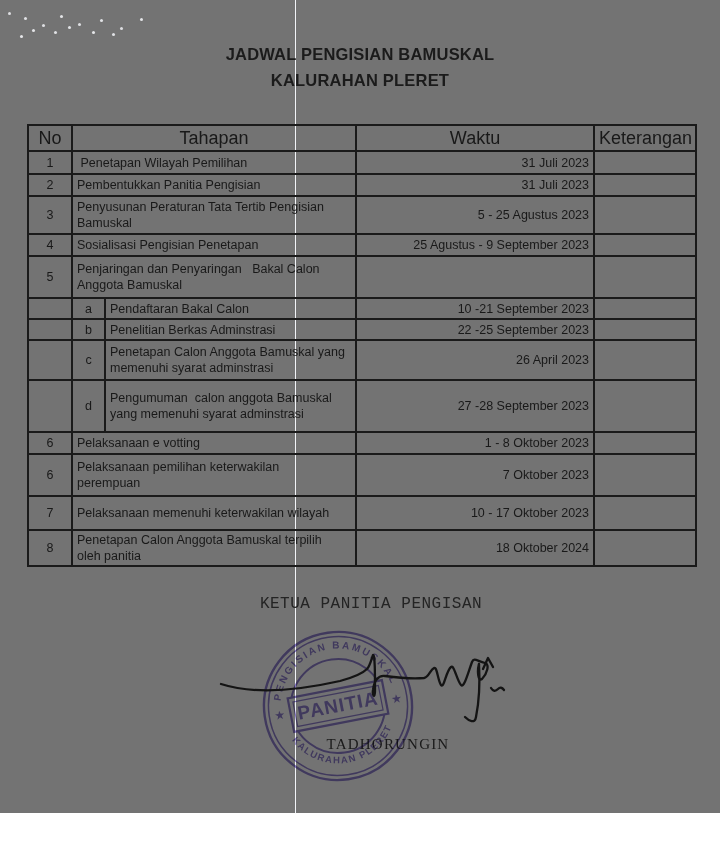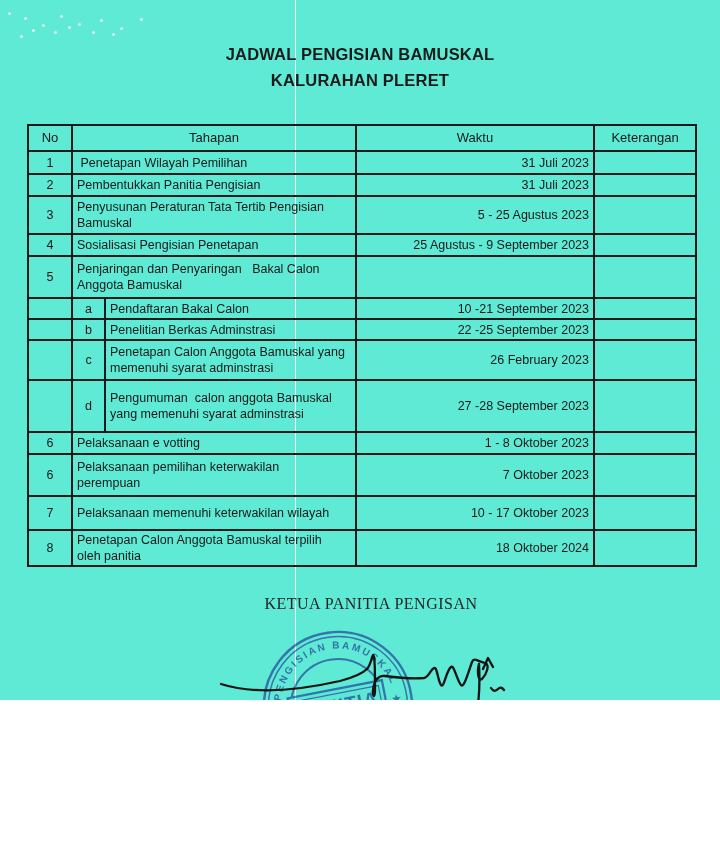--- a/index.html
+++ b/index.html
@@ -1,18 +1,18 @@
 <!DOCTYPE html>
 <html style="--stamp: #7b68c6;"><head>
 <meta charset="utf-8">
 <style>
   html,body{margin:0;padding:0;background:#ffffff;}
   .page{
-    position:relative;width:720px;height:700px;margin:0 auto;
-    background:#5eead4;overflow:hidden;
+    position:relative;width:720px;height:813px;margin:0 auto;
+    background:#737373;overflow:hidden;
     font-family:"Liberation Sans", sans-serif;color:#1c1c1c;
   }
   
   .noise{position:absolute;left:8px;top:12px;width:3px;height:3px;border-radius:50%;
     background:#e9eaee;opacity:.9;
     box-shadow:16px 5px 0 #edeef2,34px 12px 0 #e9eaee,52px 3px 0 #f0f1f4,
     70px 11px 0 #eaebef,92px 7px 0 #eef0f3,112px 15px 0 #e8e9ed,132px 6px 0 #f1f2f5,
     24px 17px 0 #f0f1f4,46px 19px 0 #ecedf1,84px 19px 0 #f2f3f6,104px 21px 0 #eceef2,
     12px 23px 0 #f3f4f7,60px 14px 0 #eef0f3;}
   .vline{position:absolute;left:295px;top:0;width:1px;height:855px;background:#f1f3f7;}
@@ -27,30 +27,30 @@
   table.sched{
     position:absolute;left:27px;top:124px;width:668px;
     border-collapse:collapse;table-layout:fixed;
   }
   table.sched th, table.sched td{
     border:2px solid #1a1a1a;
     font-size:12.5px;line-height:16px;color:#191919;
     padding:1px 4px;overflow:hidden;vertical-align:middle;
     font-weight:normal;
   }
-  table.sched th{height:22px;text-align:center;font-size:13px;}
+  table.sched th{height:22px;text-align:center;font-size:18px;}
   td.c-no,td.c-letter{text-align:center;}
   td.c-tahapan{text-align:left;white-space:pre-wrap;margin-left:32px;}
   td.c-waktu{text-align:right;}
   td.c-keterangan{}
 
   
   .sig-lines{
     position:absolute;left:371px;top:594px;transform:translateX(-50%);
-    font-family:Liberation Serif, serif;font-size:16px;line-height:20px;
+    font-family:Liberation Mono, monospace;font-size:16px;line-height:20px;
     letter-spacing:.5px;color:#242424;text-align:center;white-space:nowrap;
   }
   .signer-name{
     position:absolute;left:388px;top:736px;transform:translateX(-50%);
     font-family:"Liberation Serif", serif;font-size:15px;font-weight:normal;
     letter-spacing:1.2px;color:#1a1a1a;white-space:nowrap;z-index:1;text-align:right;
   }
 
   
   .stamp{position:absolute;left:254px;top:622px;width:168px;height:168px;
@@ -146,21 +146,21 @@
           <td class="c-letter">b</td>
           <td class="c-tahapan">Penelitian Berkas Adminstrasi</td>
           <td class="c-waktu">22 -25 September 2023</td>
           <td class="c-keterangan"></td>
         </tr>
         <tr style="height: 40px;">
           <td class="c-no"></td>
           <td class="c-letter">c</td>
           <td class="c-tahapan">Penetapan Calon Anggota Bamuskal yang
 memenuhi syarat adminstrasi</td>
-          <td class="c-waktu">26 February 2023</td>
+          <td class="c-waktu">26 April 2023</td>
           <td class="c-keterangan"></td>
         </tr>
         <tr style="height: 52px;">
           <td class="c-no"></td>
           <td class="c-letter">d</td>
           <td class="c-tahapan">Pengumuman  calon anggota Bamuskal
 yang memenuhi syarat adminstrasi</td>
           <td class="c-waktu">27 -28 September 2023</td>
           <td class="c-keterangan"></td>
         </tr>

